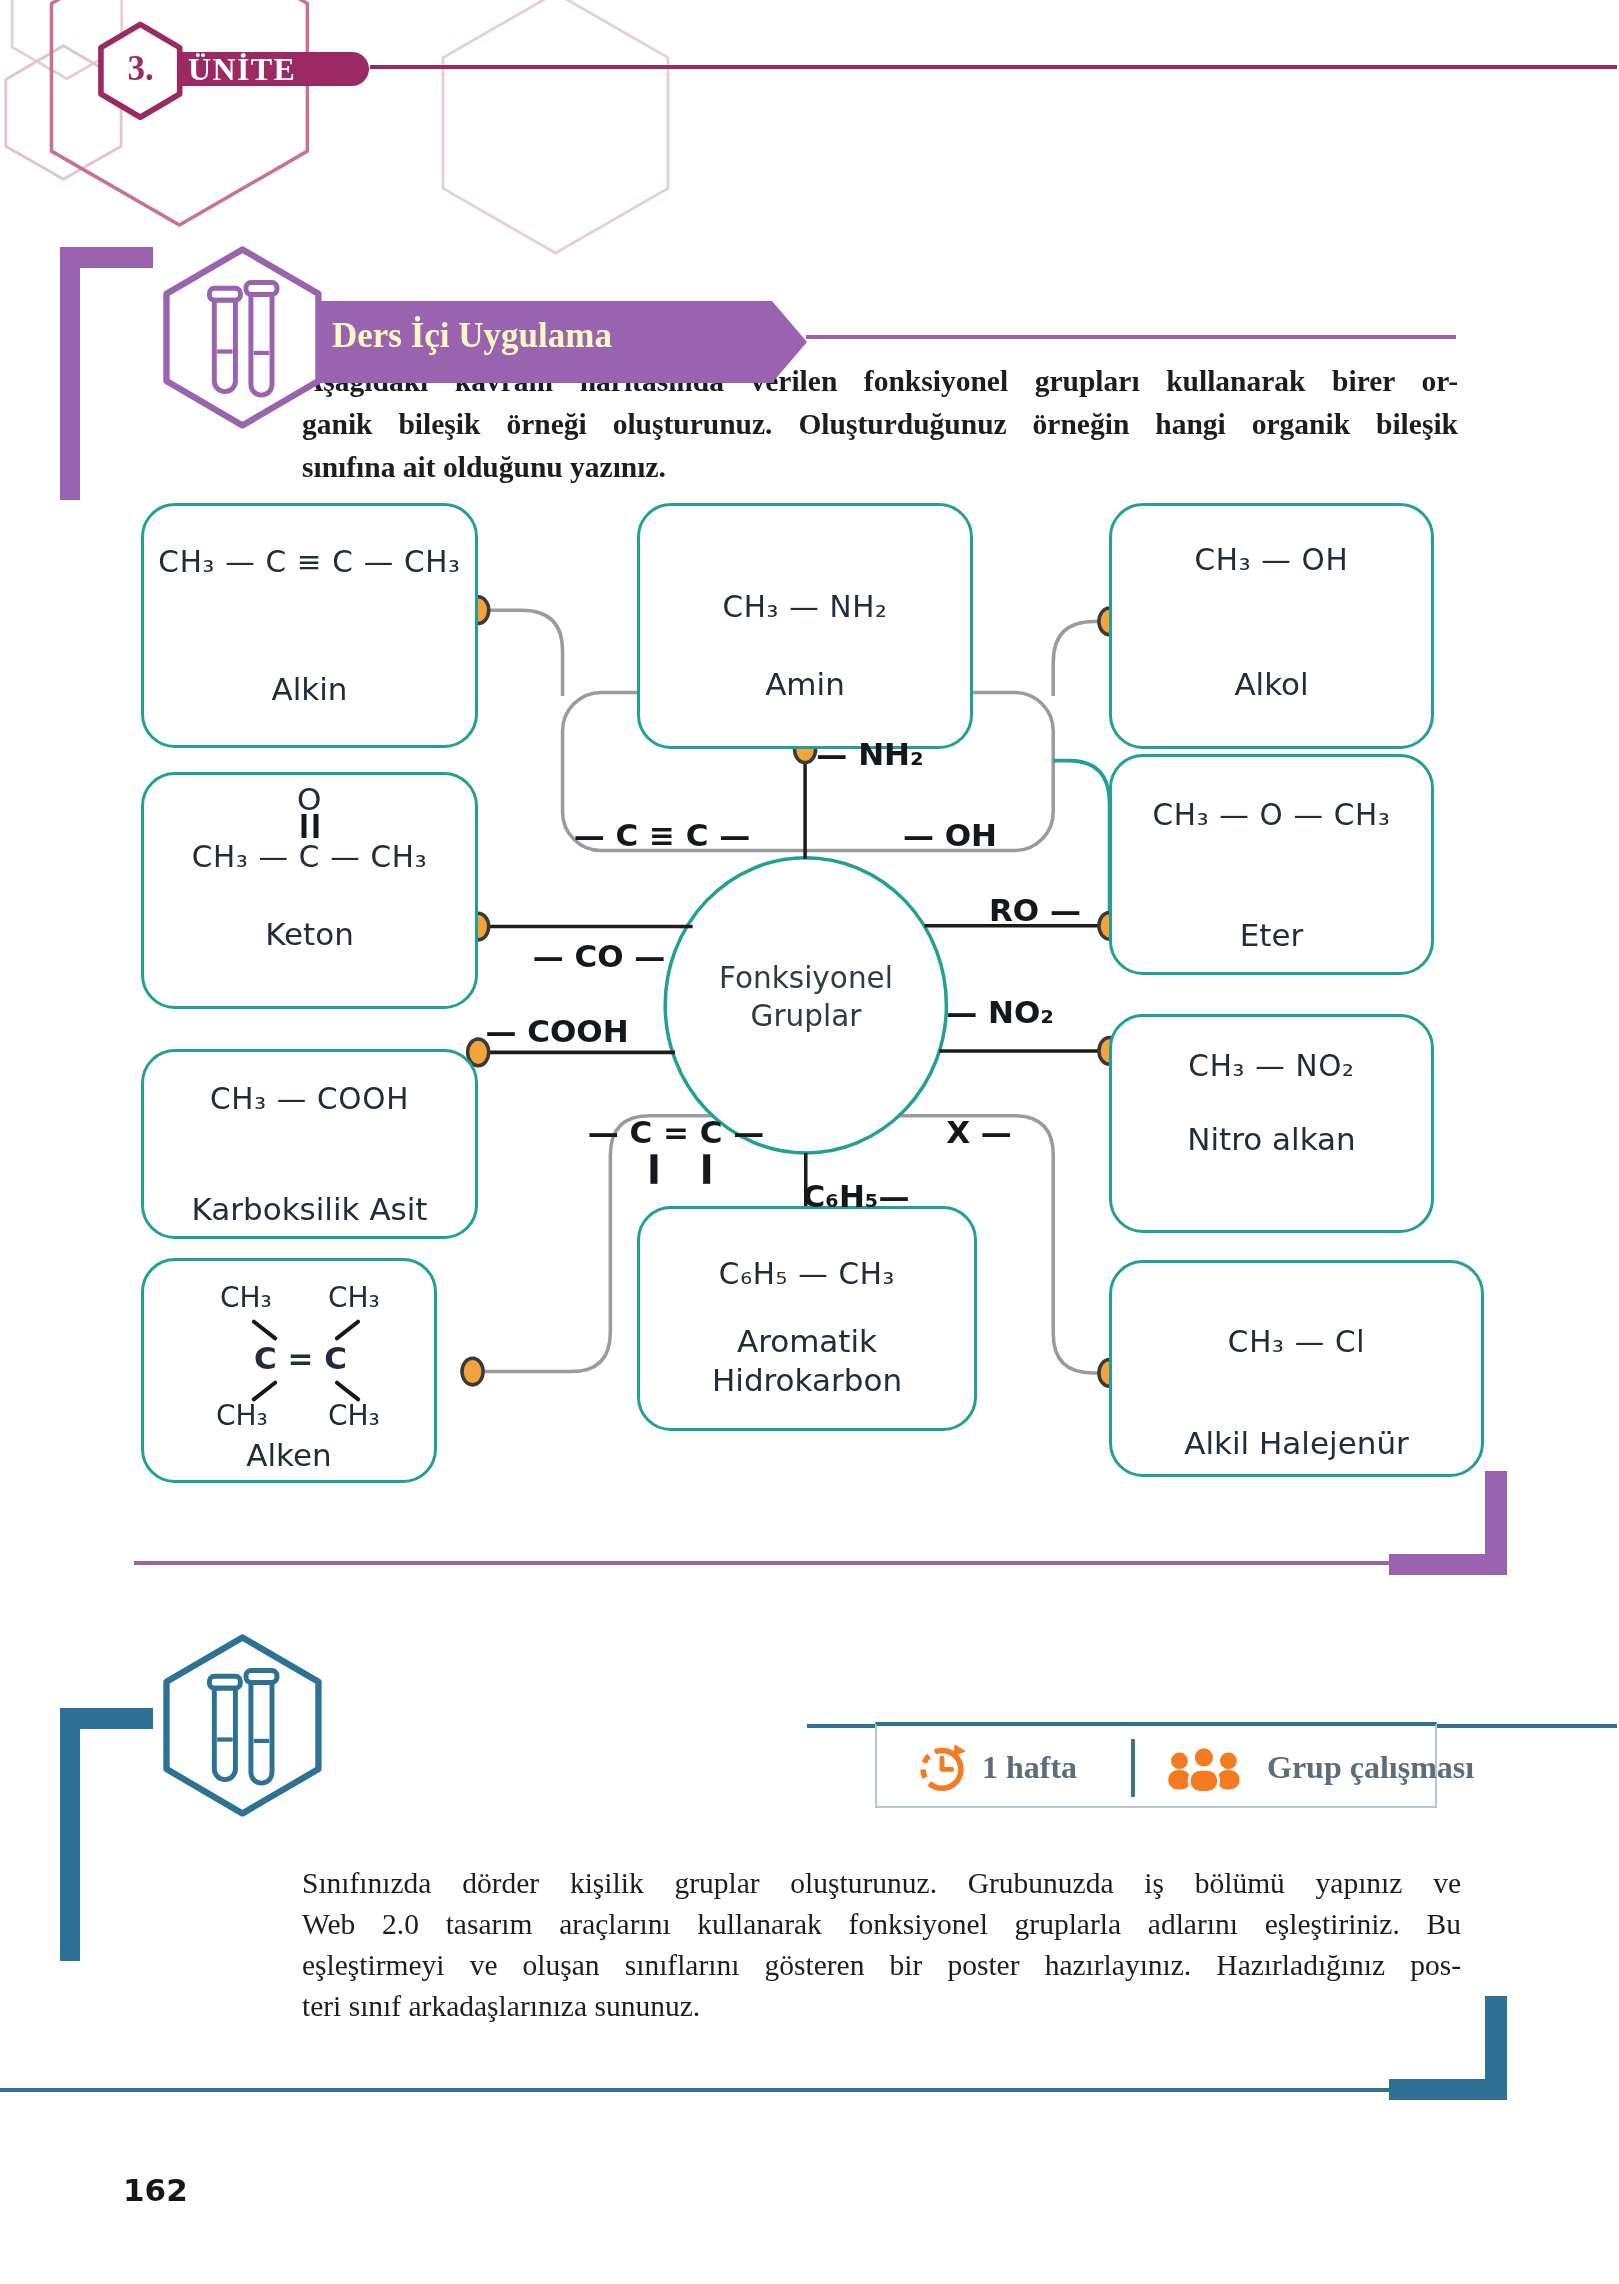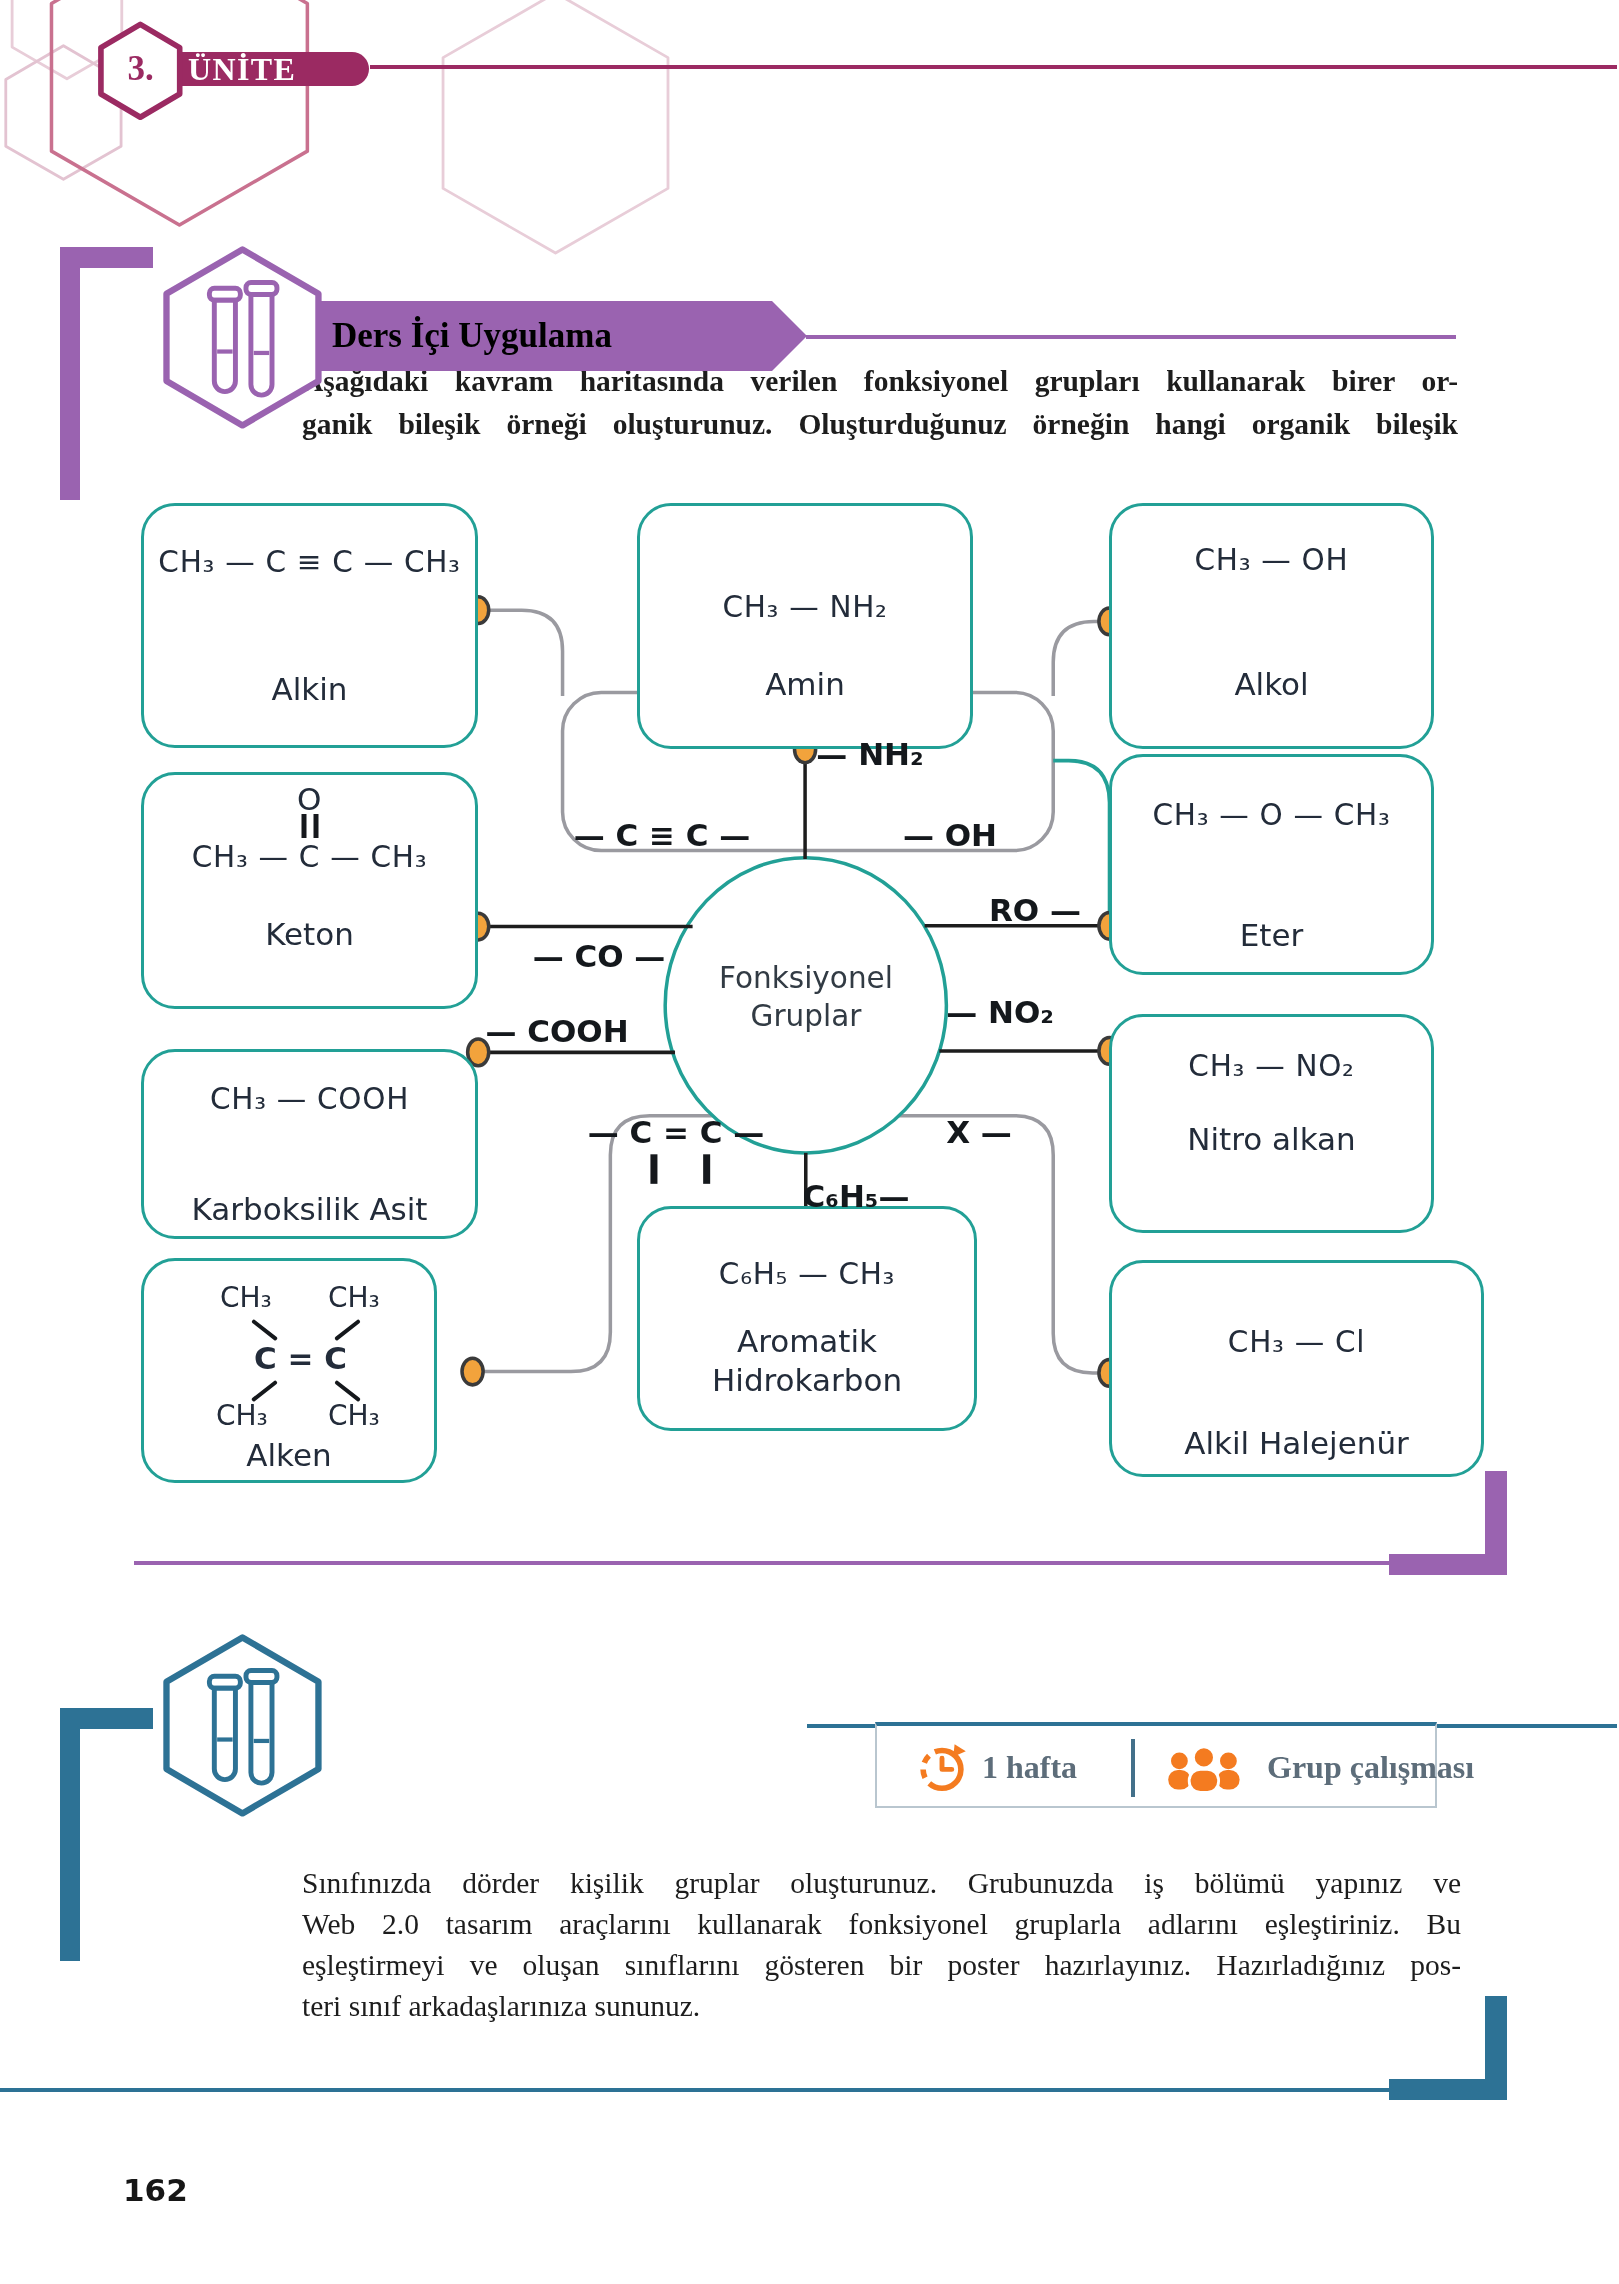--- a/index.html
+++ b/index.html
@@ -11,21 +11,21 @@
   .page{position:relative;width:1620px;height:2284px;background:#ffffff;overflow:hidden;
         font-family:"Liberation Sans",sans-serif;}
   svg{position:absolute;left:0;top:0;}
   
   .unit-banner{position:absolute;left:105px;top:52px;width:264px;height:34px;background:var(--magenta);
       border-radius:18.3px;color:#fff;font-family:"Liberation Serif",serif;font-weight:bold;
       font-size:32px;line-height:34px;padding-left:83px;letter-spacing:1.4px;box-sizing:border-box;}
   .unit-hex-num{position:absolute;left:96px;top:19.7px;width:89px;height:98px;text-align:center;
       line-height:98px;font-family:"Liberation Serif",serif;font-weight:bold;font-size:35px;color:var(--magenta);}
   .hline{position:absolute;height:4.2px;}
-  .banner{position:absolute;height:70px;color:#000000;font-family:"Liberation Serif",serif;
+  .banner{position:absolute;height:82px;color:#fef9c3;font-family:"Liberation Serif",serif;
       font-weight:bold;font-size:35px;line-height:70px;padding-left:37px;box-sizing:border-box;
       clip-path:polygon(0 0,calc(100% - 35px) 0,100% 50%,calc(100% - 35px) 100%,0 100%);z-index:5;}
   .bar{position:absolute;}
   
   .para{position:absolute;color:#1d1d1d;font-family:"Liberation Serif",serif;}
   .para div{display:block;}
   .just{text-align:justify;text-align-last:justify;}
   
   .box{position:absolute;background:#fff;border:3.5px solid var(--boxteal);border-radius:34px;
        box-sizing:border-box;z-index:3;}
@@ -84,20 +84,21 @@
     <path d="M80,77 h30 v115 a15,15 0 0 1 -30,0 z" fill="#fff" stroke="#9a63b0" stroke-width="7" stroke-linejoin="round"></path>
     <line x1="84" y1="150" x2="106" y2="150" stroke="#9a63b0" stroke-width="6"></line>
     <rect x="125" y="52" width="44" height="17" rx="7" fill="#fff" stroke="#9a63b0" stroke-width="7"></rect>
     <path d="M132,69 h30 v128 a15,15 0 0 1 -30,0 z" fill="#fff" stroke="#9a63b0" stroke-width="7" stroke-linejoin="round"></path>
     <line x1="136" y1="152" x2="158" y2="152" stroke="#9a63b0" stroke-width="6"></line>
   </svg>
 
   <div class="para" style="left:302px;top:360px;width:1156px;font-weight:bold;font-size:29.5px;line-height:43px">
     <div class="just">Aşağıdaki kavram haritasında verilen fonksiyonel grupları kullanarak birer or-</div>
     <div class="just">ganik bileşik örneği oluşturunuz. Oluşturduğunuz örneğin hangi organik bileşik</div>
+    <div>sınıfına ait olduğunu yazınız.</div>
   </div>
 
   <svg width="1620" height="2284" style="z-index:2" viewBox="0 0 2304 3249">
 
     <rect x="800" y="985" width="698" height="225" rx="55" fill="none" stroke="#9a9aa0" stroke-width="5"></rect>
     <path d="M680,868 H742 Q800,868 800,926 V990" fill="none" stroke="#9a9aa0" stroke-width="5"></path>
     <path d="M1578,884 H1556 Q1498,884 1498,942 V990" fill="none" stroke="#9a9aa0" stroke-width="5"></path>
     <path d="M1578,1317 V1142 Q1578,1082 1520,1082 H1498" fill="none" stroke="#22a096" stroke-width="5"></path>
 
     <path d="M672,1951 H812 Q868,1951 868,1895 V1643 Q868,1587 924,1587 H1442 Q1498,1587 1498,1643 V1897 Q1498,1953 1554,1953 H1578" fill="none" stroke="#9a9aa0" stroke-width="5"></path>

